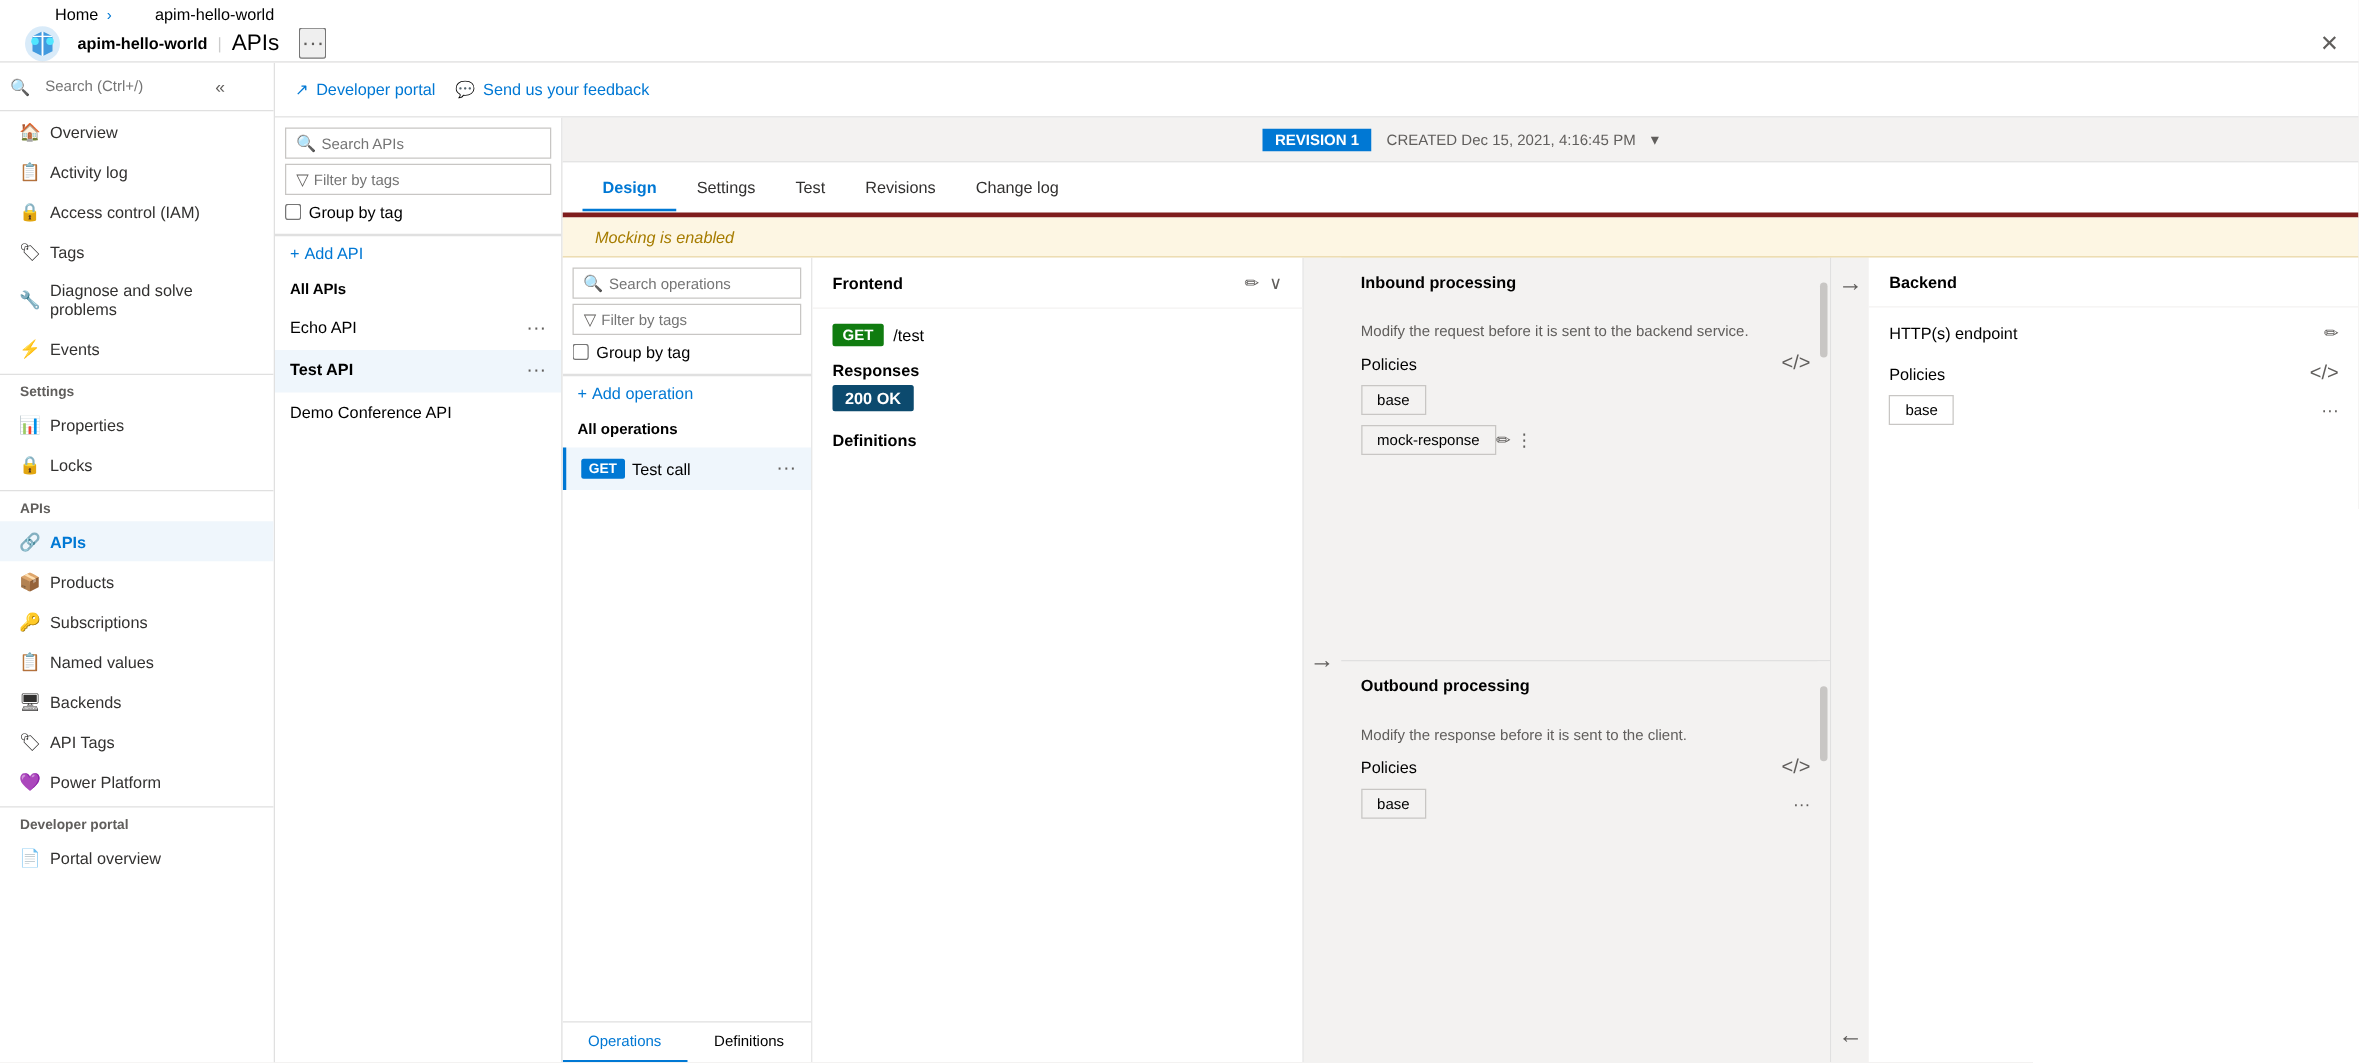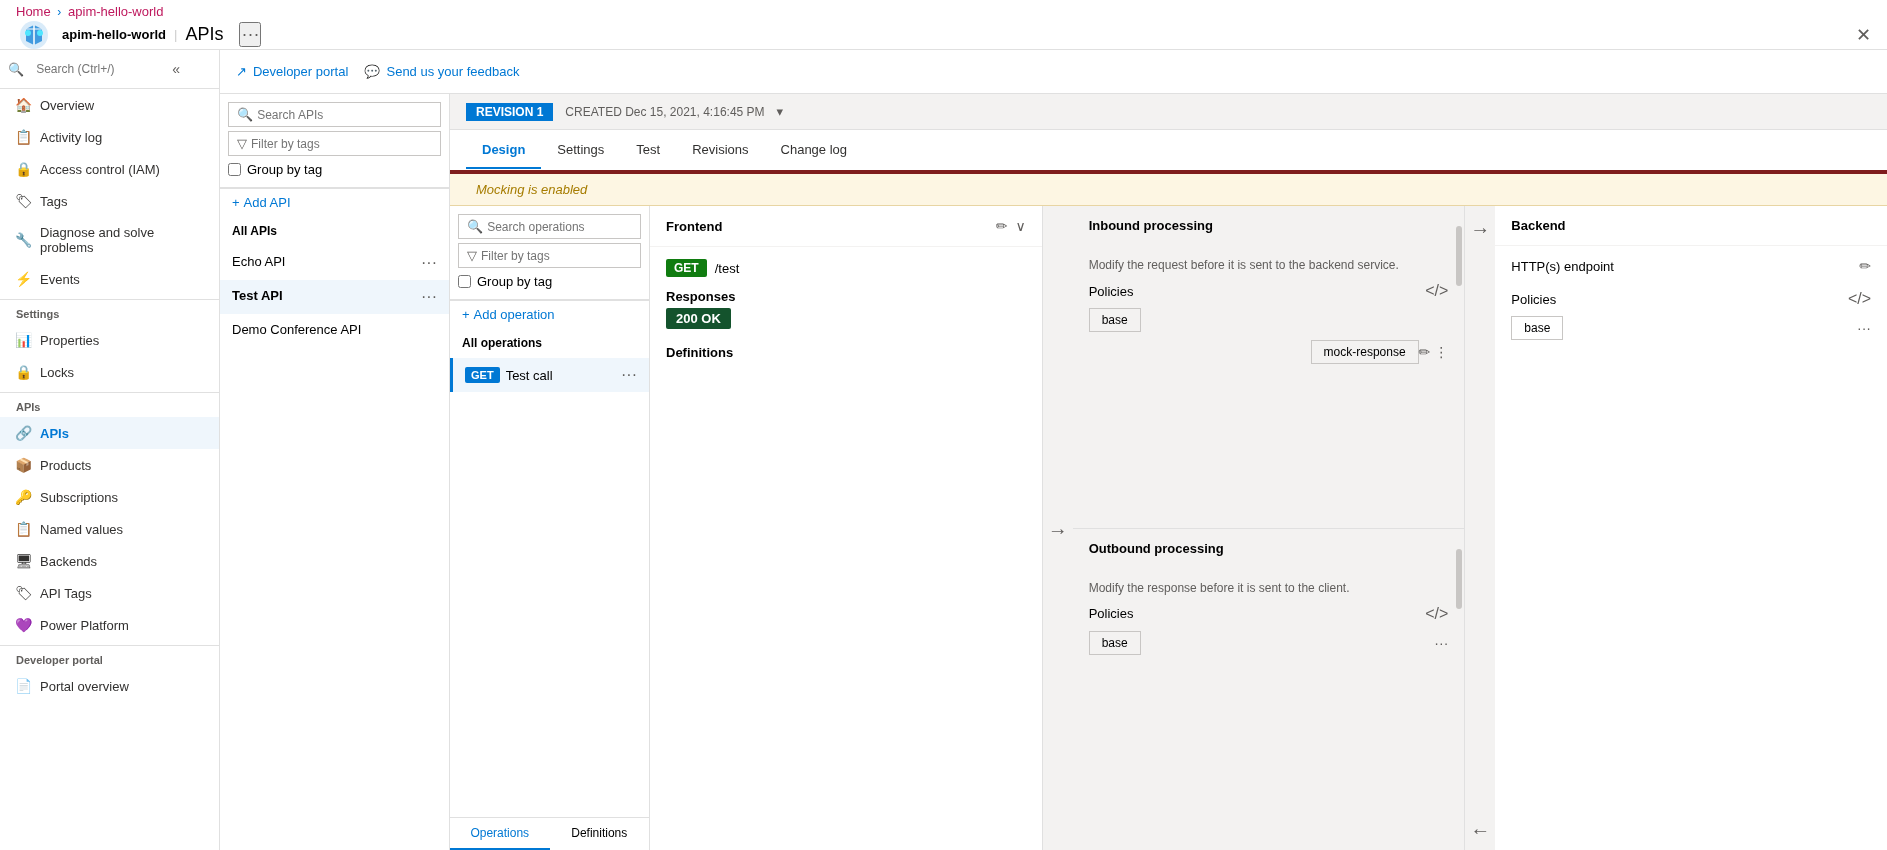--- a/index.html
+++ b/index.html
@@ -1,21 +1,21 @@
 <!DOCTYPE html>
 <html><head>
   <meta charset="utf-8">
   <style>
     * { box-sizing: border-box; margin: 0; padding: 0; font-family: 'Segoe UI', sans-serif; font-size: 13px; }
     body { background: #f3f2f1; display: flex; flex-direction: column; height: 850px; overflow: hidden; }
 
     
     .top-bar { background: white; border-bottom: 1px solid #e0e0e0; padding: 0 16px; display: flex; align-items: center; height: 50px; position: relative; }
     .breadcrumb { font-size: 12px; color: #0078d4; position: absolute; top: 4px; left: 16px; }
-    .breadcrumb a { color: #be185d; text-decoration: none; }
+    .breadcrumb a { color: #000000; text-decoration: none; margin-left: 28px; }
     .top-title { display: flex; flex-direction: column; flex: 1; }
     .top-title-main { font-size: 18px; font-weight: 600; display: flex; align-items: center; gap: 8px; }
     .top-title-main .separator { color: #ccc; font-weight: 300; }
     .top-title-main .section { font-size: 18px; font-weight: 400; }
     .top-subtitle { font-size: 12px; color: #605e5c; }
     .top-dots { color: #605e5c; cursor: pointer; font-size: 18px; margin-left: 8px; }
     .close-btn { margin-left: auto; cursor: pointer; font-size: 18px; color: #605e5c; background: none; border: none; }
 
     
     .main-layout { display: flex; flex: 1; overflow: hidden; }
@@ -60,21 +60,21 @@
     .op-name { flex: 1; }
     .op-dots { color: #605e5c; font-size: 16px; }
     .ops-bottom-tabs { display: flex; border-top: 1px solid #e0e0e0; margin-top: auto; }
     .ops-bottom-tab { flex: 1; padding: 8px; text-align: center; cursor: pointer; font-size: 12px; border-bottom: 2px solid transparent; }
     .ops-bottom-tab.active { color: #0078d4; border-bottom: 2px solid #0078d4; }
 
     
     .content-area { flex: 1; display: flex; flex-direction: column; overflow: hidden; }
 
     
-    .revision-bar { background: #f3f2f1; border-bottom: 1px solid #e0e0e0; padding: 0 16px; display: flex; align-items: center; gap: 12px; height: 36px; }
+    .revision-bar { background: #f3f2f1; border-bottom: 1px solid #e0e0e0; padding: 0 16px; display: flex; align-items: center; gap: 12px; height: 36px; justify-content: center; }
     .revision-badge { background: #0078d4; color: white; padding: 2px 10px; font-size: 12px; font-weight: 700; }
     .revision-info { font-size: 12px; color: #605e5c; }
 
     
     .tabs-bar { background: white; border-bottom: 4px solid #7f1d1d; padding: 0 16px; display: flex; align-items: center; height: 44px; }
     .tab { padding: 10px 16px; cursor: pointer; font-size: 13px; border-bottom: 2px solid transparent; color: #323130; }
     .tab.active { color: #0078d4; border-bottom: 2px solid #0078d4; font-weight: 600; }
 
     
     .mocking-banner { background: #fdf6e3; border-bottom: 1px solid #e8d5a3; padding: 8px 26px; color: #a67c00; font-size: 13px; }
@@ -82,21 +82,21 @@
     .design-panel:last-child { border-right: none; }
     .panel-header { padding: 12px 16px; font-size: 15px; font-weight: 600; display: flex; align-items: center; justify-content: space-between; border-bottom: 1px solid #f3f2f1; }
     .panel-body { padding: 12px 16px; flex: 1; overflow-y: auto; }
     .panel-icon-btn { background: none; border: none; cursor: pointer; color: #605e5c; font-size: 14px; }
 
     .method-url { display: flex; align-items: center; gap: 8px; margin-bottom: 12px; }
     .get-badge { background: #107c10; color: white; padding: 2px 8px; font-size: 12px; font-weight: 700; border-radius: 2px; }
     .url-text { font-size: 13px; }
 
     .section-label { font-size: 13px; font-weight: 600; margin: 8px 0 4px; }
-    .response-badge { background: #14532d; color: white; padding: 3px 10px; font-size: 13px; font-weight: 700; border-radius: 2px; display: inline-block; margin-bottom: 8px; }
+    .response-badge { background: #0c4a6e; color: white; padding: 3px 10px; font-size: 13px; font-weight: 700; border-radius: 2px; display: inline-block; margin-bottom: 8px; }
 
     .arrow-btn { background: none; border: none; cursor: pointer; color: #605e5c; font-size: 20px; padding: 4px; }
     .arrow-col { display: flex; align-items: center; justify-content: center; width: 30px; background: #f3f2f1; }
     .policy-row { display: flex; align-items: center; justify-content: space-between; margin-bottom: 8px; }
     .policy-box { border: 1px solid #c8c6c4; padding: 4px 12px; font-size: 12px; display: inline-block; cursor: pointer; }
 
     .frontend-panel { width: 290px; flex-shrink: 0; }
     .inbound-backend-col { display: flex; flex-direction: column; flex: 1; border-right: 1px solid #e0e0e0; }
     .backend-panel { width: 250px; flex-shrink: 0; }
 
@@ -359,21 +359,21 @@
               </div>
               <div class="panel-body">
                 <p style="color:#605e5c; font-size:12px; margin-bottom:10px;">Modify the request before it is sent to the backend service.</p>
                 <div class="policy-row">
                   <span>Policies</span>
                   <button class="panel-icon-btn" style="font-size:16px;">&lt;/&gt;</button>
                 </div>
                 <div style="margin-bottom:8px; display:flex; align-items:center; justify-content:space-between;">
                   <div class="policy-box">base</div>
                 </div>
-                <div style="display:flex; align-items:center; justify-content:flex-end;">
+                <div style="display:flex; align-items:center; justify-content:flex-start;">
                   <div class="policy-box">mock-response</div>
                   <div style="display:flex;gap:4px;">
                     <button class="panel-icon-btn">✏</button>
                     <button class="panel-icon-btn">⋮</button>
                   </div>
                 </div>
               </div>
 
               <div style="position:absolute;right:0;top:0;bottom:0;width:10px;background:#f3f2f1;display:flex;flex-direction:column;align-items:center;">
                 <div style="width:6px;height:60px;background:#c8c6c4;border-radius:3px;margin-top:20px;"></div>

